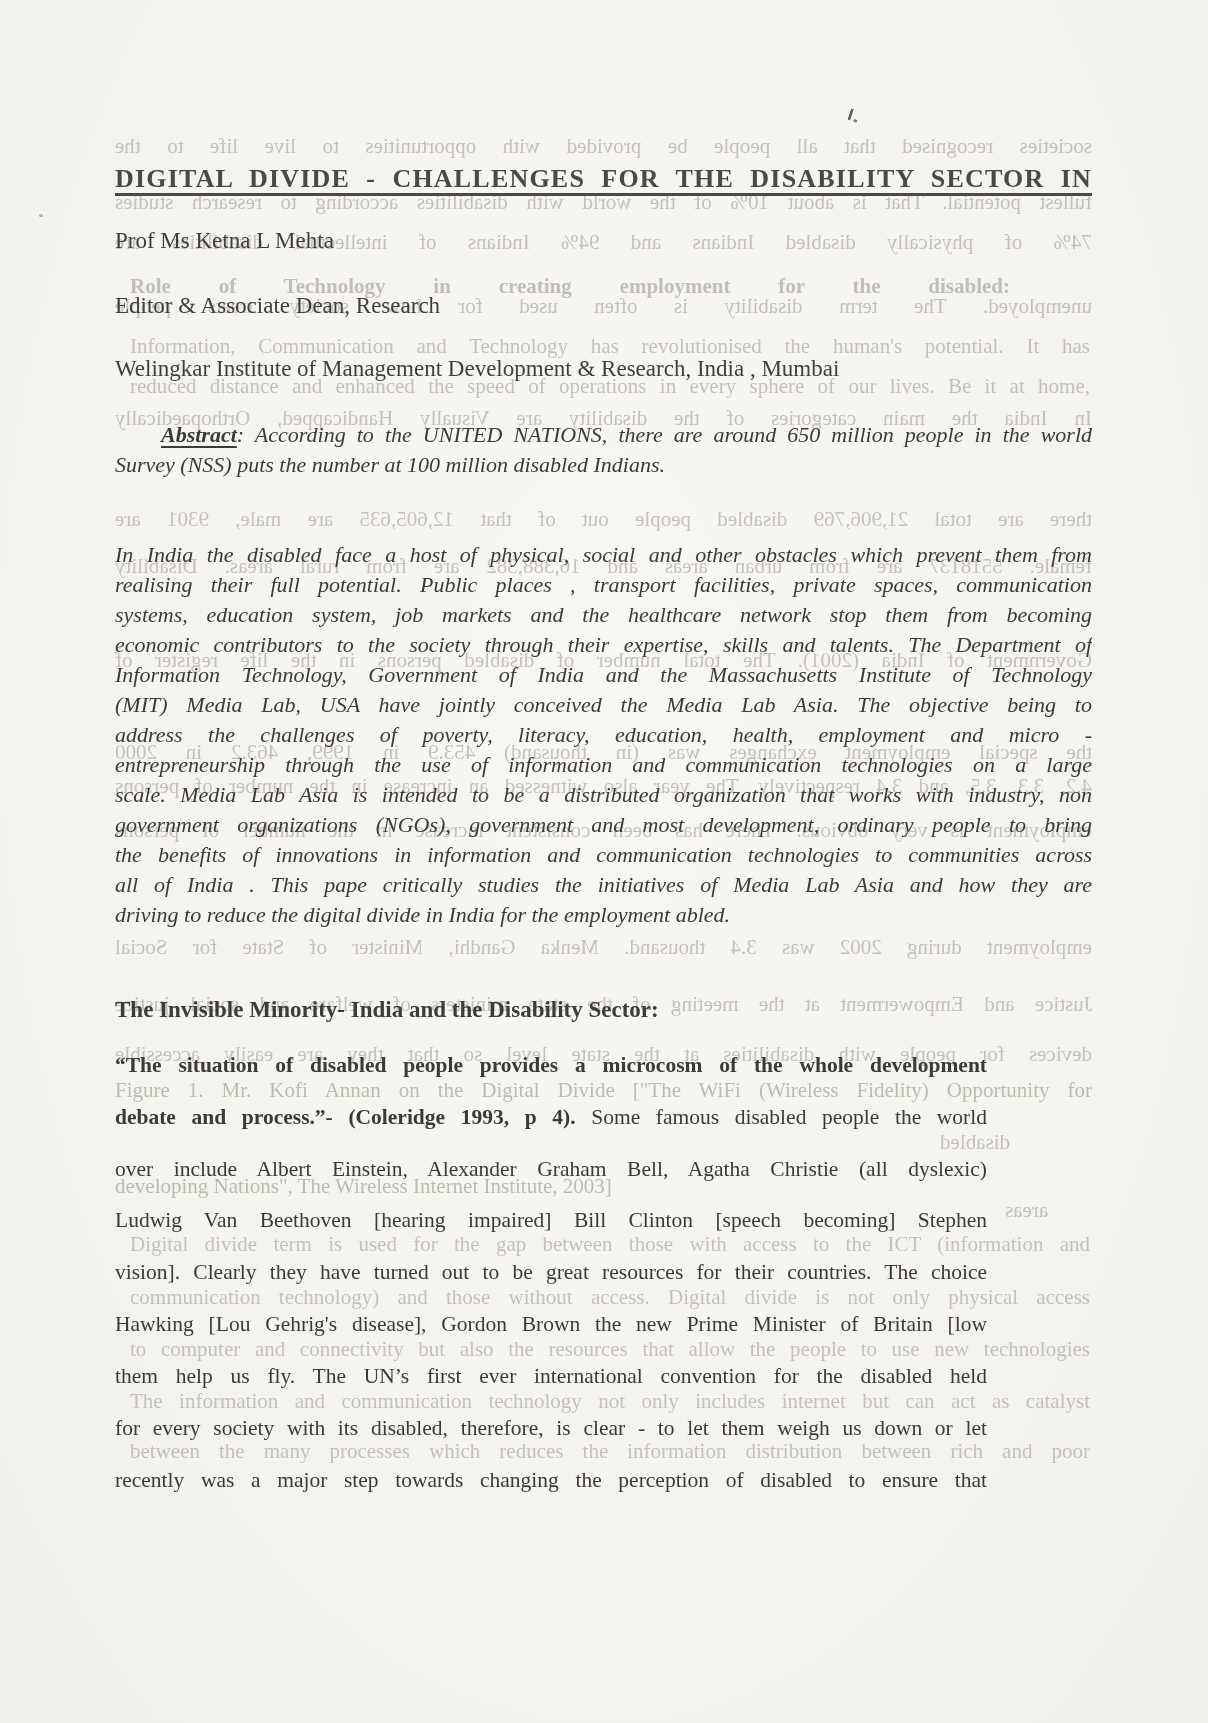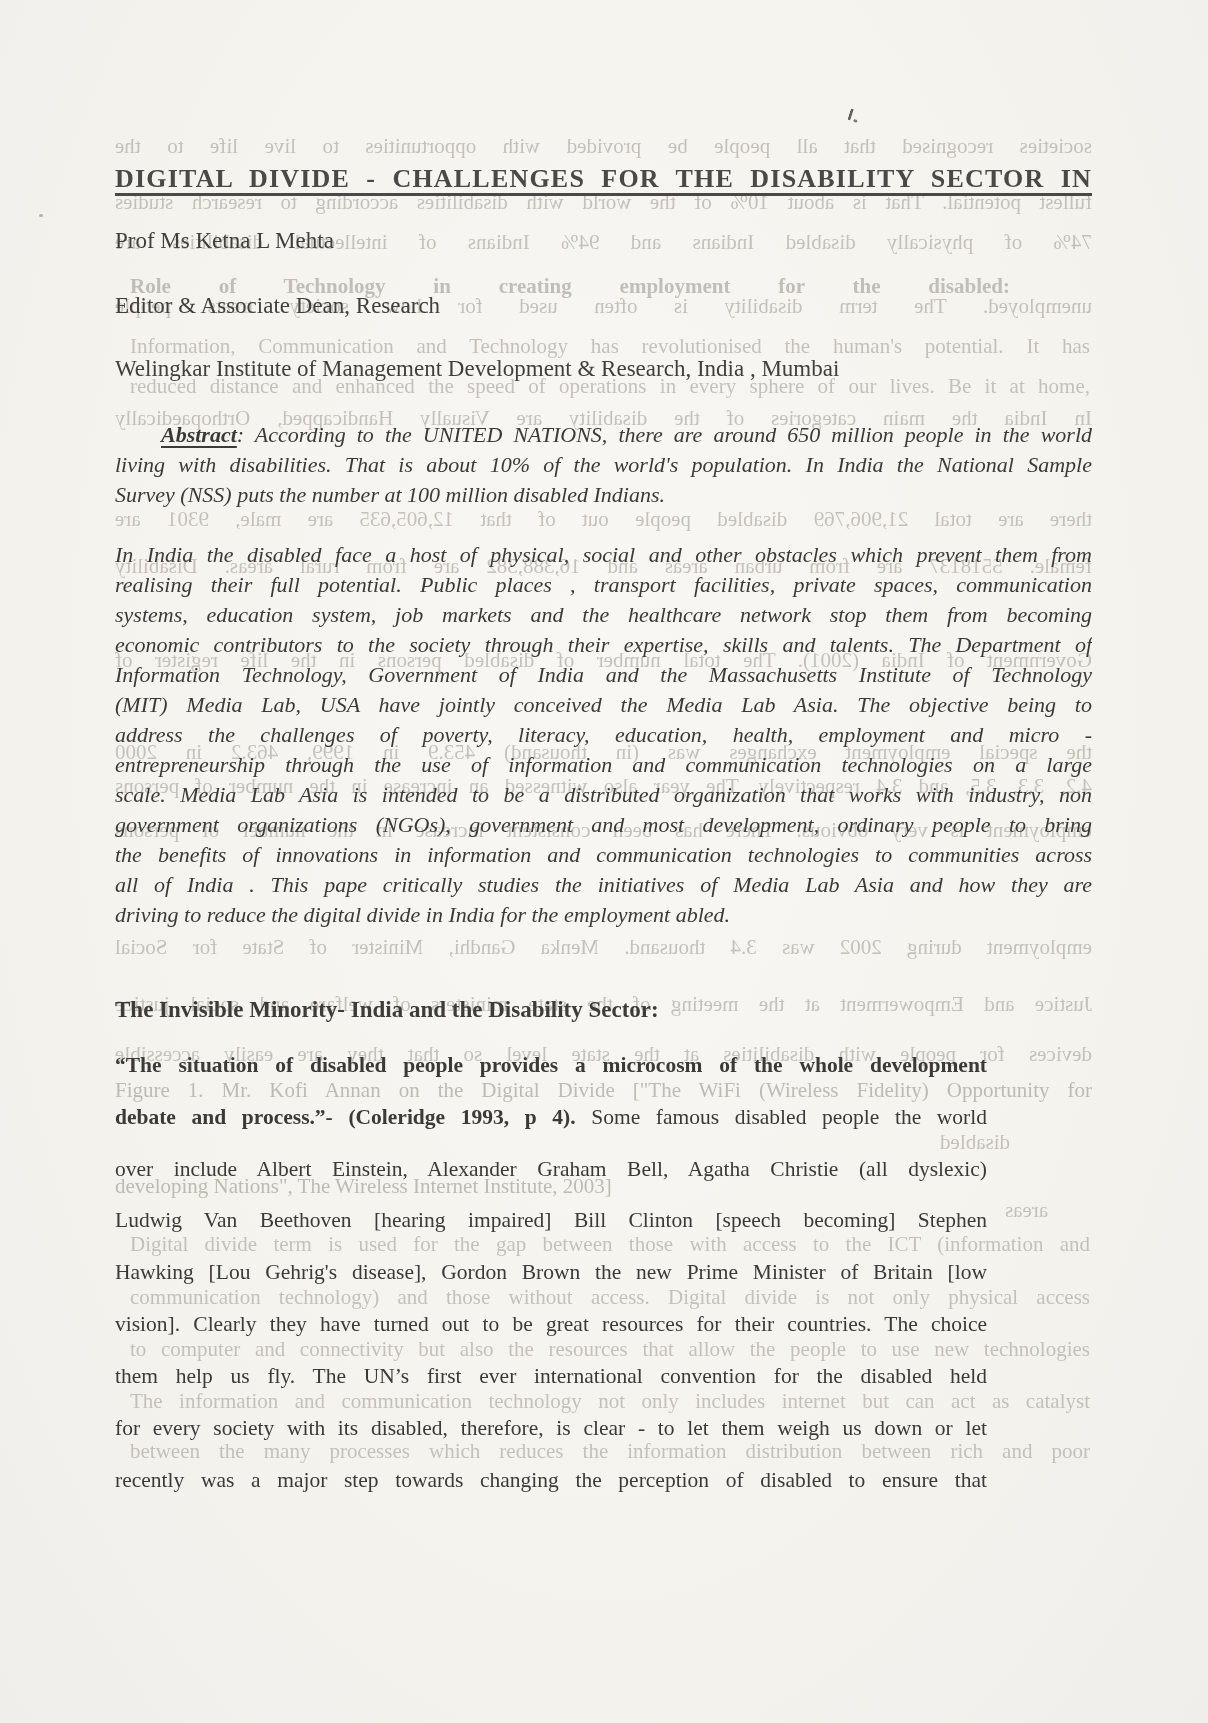--- a/index.html
+++ b/index.html
@@ -102,21 +102,20 @@
   </div>
 
   <div class="abs ink author" style="top:226px;left:115px;width:977px">Prof Ms Ketna L Mehta</div>
   <div class="abs ink author" style="top:291px;left:115px;width:977px">Editor &amp; Associate Dean, Research</div>
   <div class="abs ink author" style="top:354px;left:115px;width:977px">Welingkar Institute of Management Development &amp; Research, India , Mumbai</div>
 
   <div class="abs ink body-txt ital" style="top:420px;left:115px;width:977px">
     <div class="jline">
       <span class="abstract-label">Abstract</span><span>: According to the UNITED NATIONS, there are around 650 million people in the world</span>
     </div>
-    <div class="jline">living with disabilities. That is about 10% of the world's population. In India the National Sample</div>
     <div class="jline jlast">Survey (NSS) puts the number at 100 million disabled Indians.</div>
   </div>
 
   <div class="abs ink body-txt ital" style="top:540px;left:115px;width:977px">
     <div class="jline">In India the disabled face a host of physical, social and other obstacles which prevent them from</div>
     <div class="jline">realising their full potential. Public places , transport facilities, private spaces, communication</div>
     <div class="jline">systems, education system, job markets and the healthcare network stop them from becoming</div>
     <div class="jline">economic contributors to the society through their expertise, skills and talents. The Department of</div>
     <div class="jline">Information Technology, Government of India and the Massachusetts Institute of Technology</div>
     <div class="jline">(MIT) Media Lab, USA have jointly conceived the Media Lab Asia. The objective being to</div>
@@ -134,20 +133,20 @@
   <div class="abs ink gap52" style="top:1050px;left:115px;width:872px;font-size:21.5px">
     <div class="jline q-bold">“The situation of disabled people provides a microcosm of the whole development</div>
     <div class="jline">
       <span class="q-bold">debate and process.”- (Coleridge 1993, p 4).</span><span> Some famous disabled people the world</span>
     </div>
     <div class="jline">over include Albert Einstein, Alexander Graham Bell, Agatha Christie (all dyslexic)</div>
   </div>
 
   <div class="abs ink gap52" style="top:1205px;left:115px;width:872px;font-size:21.5px">
     <div class="jline">Ludwig Van Beethoven [hearing impaired] Bill Clinton [speech becoming] Stephen</div>
+    <div class="jline">vision]. Clearly they have turned out to be great resources for their countries. The choice</div>
     <div class="jline">Hawking [Lou Gehrig's disease], Gordon Brown the new Prime Minister of Britain [low</div>
-    <div class="jline">vision]. Clearly they have turned out to be great resources for their countries. The choice</div>
     <div class="jline">them help us fly. The UN’s first ever international convention for the disabled held</div>
     <div class="jline">for every society with its disabled, therefore, is clear - to let them weigh us down or let</div>
     <div class="jline">recently was a major step towards changing the perception of disabled to ensure that</div>
   </div>
 
 </div>
 
 </body></html>

